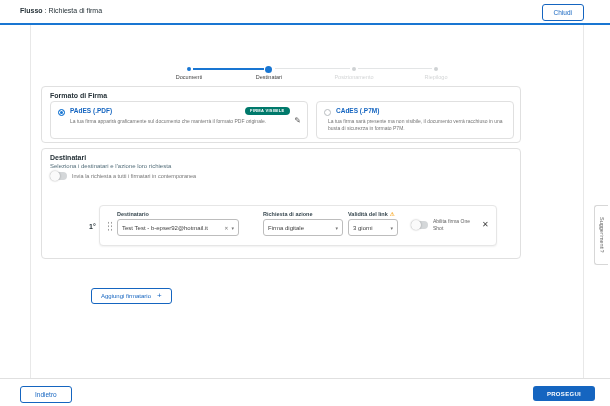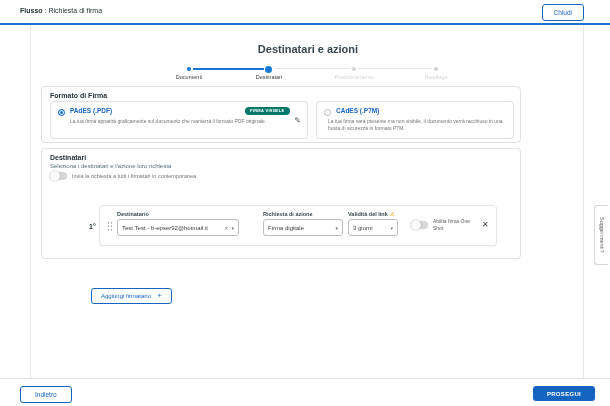--- a/index.html
+++ b/index.html
@@ -104,21 +104,20 @@
 
 <div class="screen">
 
   <div class="topbar">
     <div class="flow-title"><b>Flusso</b><span> : Richiesta di firma</span></div>
     <button class="btn-outline close-btn">Chiudi</button>
   </div>
   <div class="topbar-line"></div>
 
   <div class="panel">
-    <div class="page-title">Destinatari e azioni</div>
 
     <div class="stepper">
       <div class="conn conn-blue"></div>
       <div class="conn conn-g1"></div>
       <div class="conn conn-g2"></div>
       <div class="step-dot dot-done"></div>
       <div class="step-dot dot-active"></div>
       <div class="step-dot dot-next"></div>
       <div class="step-dot dot-last"></div>
       <div class="step-label sl-dark" style="left:123px;">Documenti</div>

